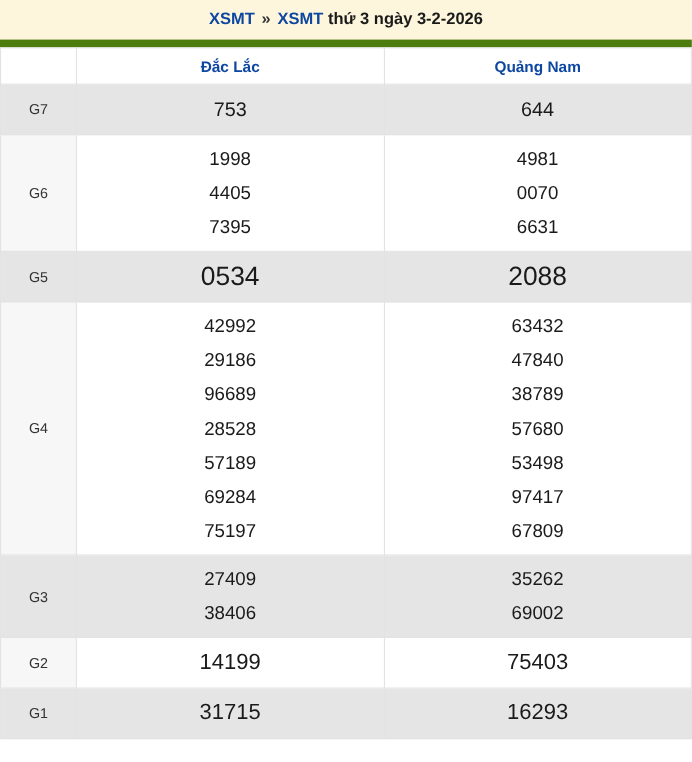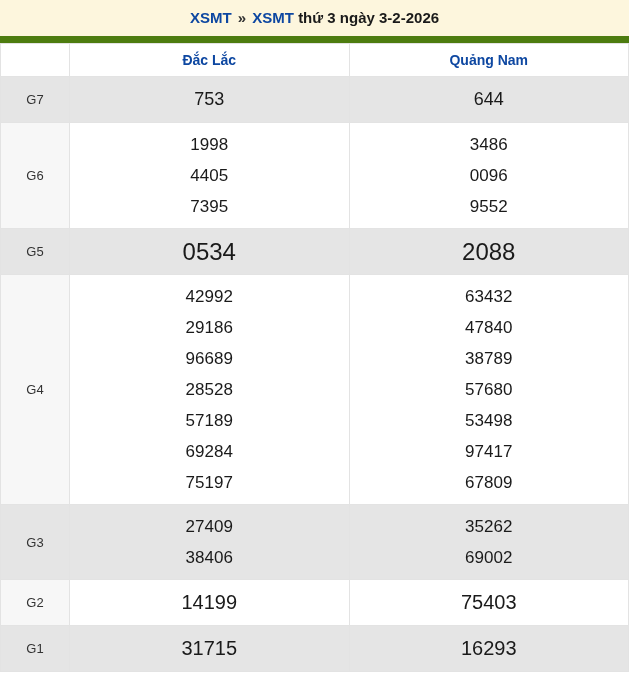--- a/index.html
+++ b/index.html
@@ -139,23 +139,23 @@
           </td>
         </tr>
         <tr class="plain">
           <td class="prize-label">G6</td>
           <td class="num-cell">
             <span class="n">1998</span>
             <span class="n">4405</span>
             <span class="n">7395</span>
           </td>
           <td class="num-cell">
-            <span class="n">3486</span>
-            <span class="n">0096</span>
-            <span class="n">9552</span>
+            <span class="n">4981</span>
+            <span class="n">0070</span>
+            <span class="n">6631</span>
           </td>
         </tr>
         <tr class="shade">
           <td class="prize-label">G5</td>
           <td class="num-cell g5">
             <span class="n">0534</span>
           </td>
           <td class="num-cell g5">
             <span class="n">2088</span>
           </td>

